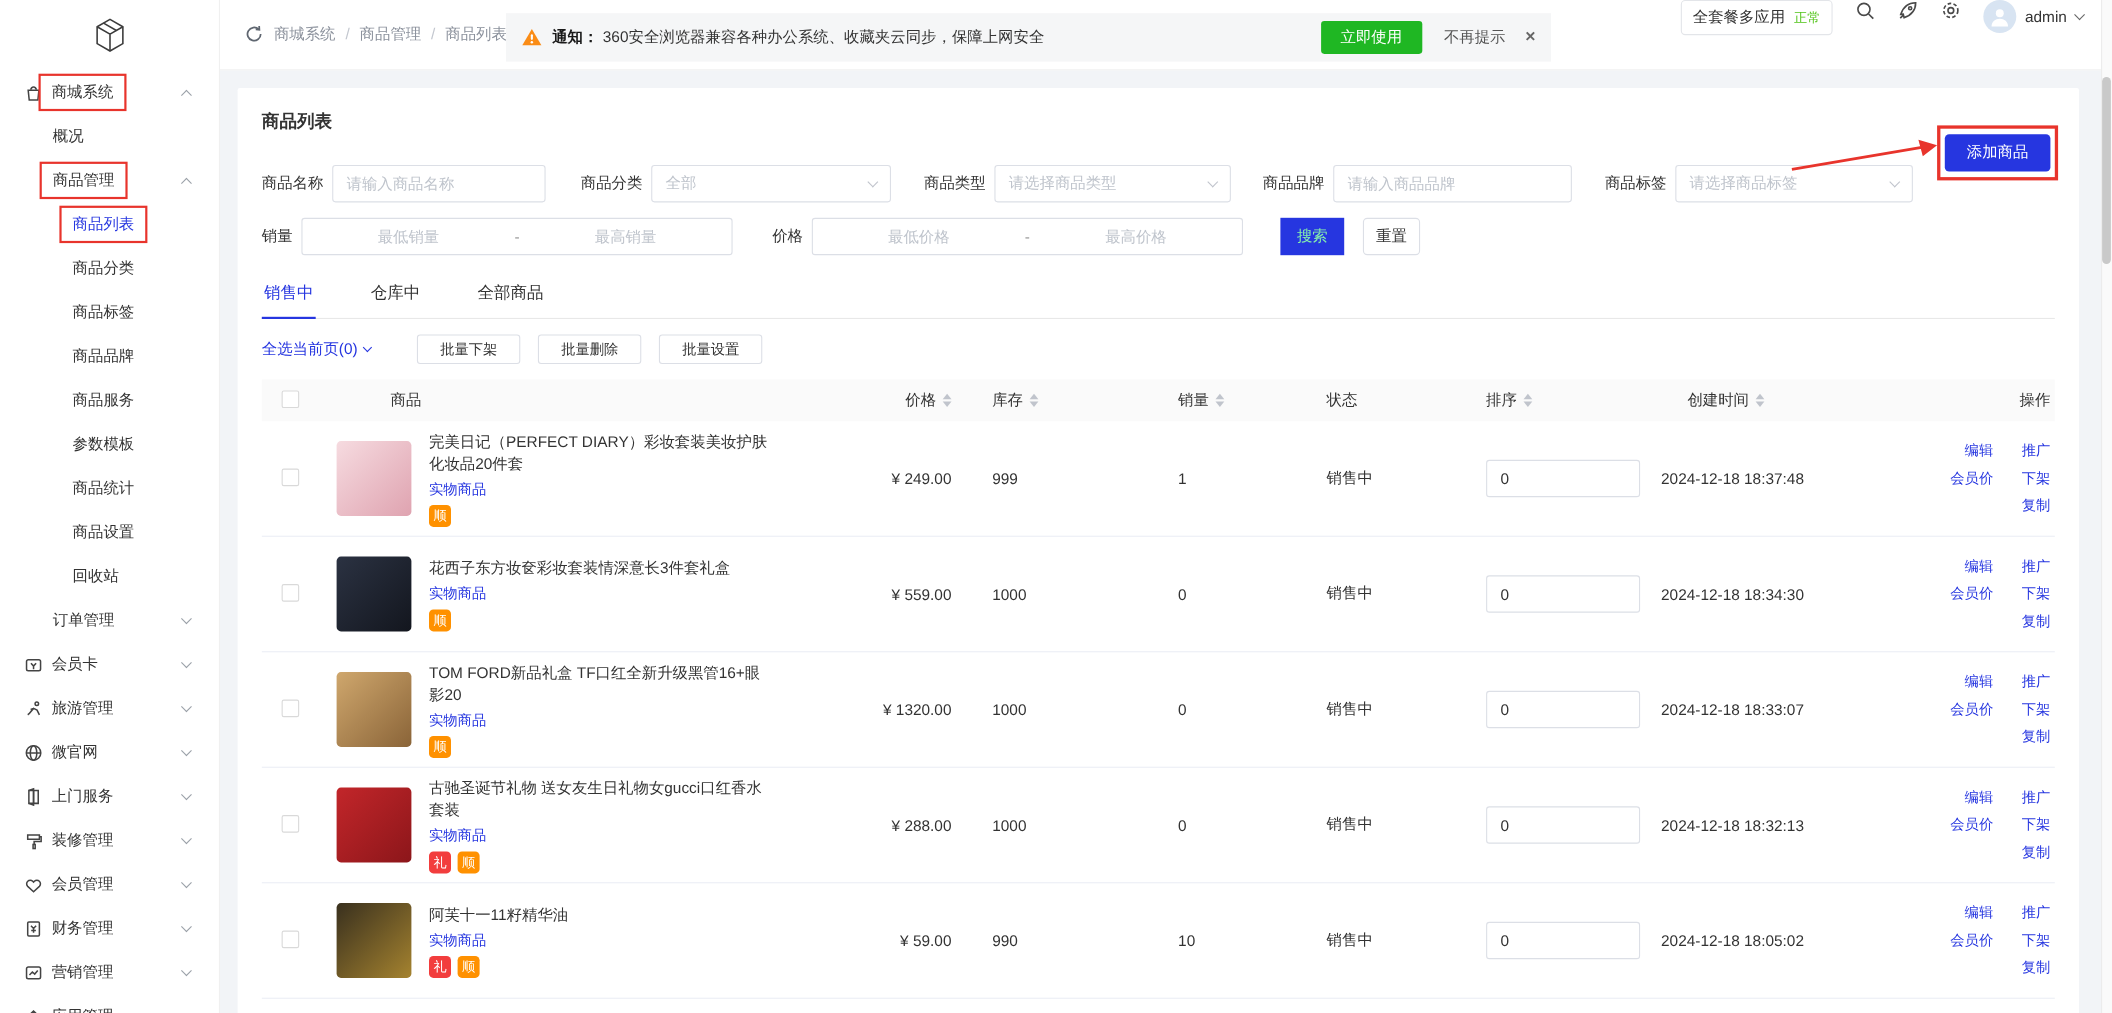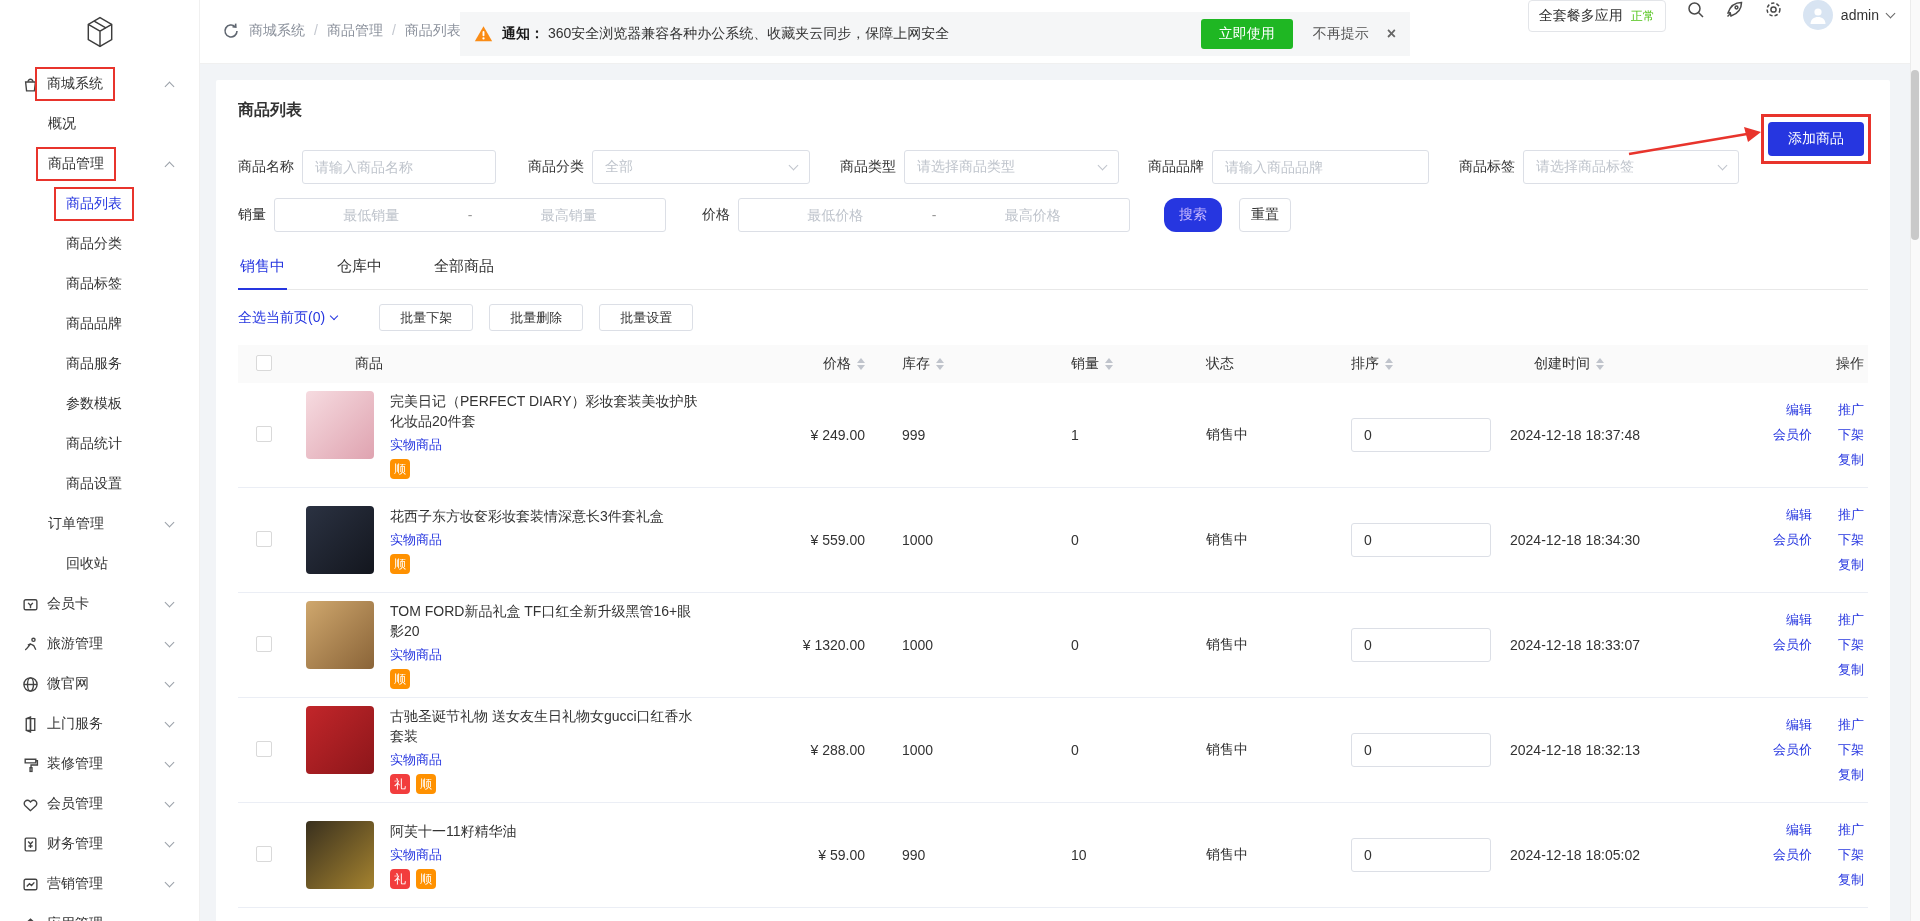--- a/index.html
+++ b/index.html
@@ -69,40 +69,40 @@
   .flabel{font-size:14px;color:#333;margin-right:8px;white-space:nowrap}
   .finput{height:34px;border:1px solid var(--bd);border-radius:3px;padding:0 12px;font-size:14px;color:#333;background:#fff;font-family:inherit}
   .finput::placeholder{color:var(--ph)}
   .fselect{height:34px;border:1px solid var(--bd);border-radius:3px;padding:0 12px;display:flex;align-items:center;background:#fff;cursor:pointer}
   .fselect .ph{color:var(--ph);flex:1}
   .sel-chev{width:7px;height:7px;border:solid #c0c4cc;border-width:0 1.4px 1.4px 0;transform:rotate(45deg);margin-top:-4px}
   .frange{height:34px;border:1px solid var(--bd);border-radius:3px;display:flex;align-items:center;background:#fff;width:392px}
   .frange input{border:none;outline:none;flex:1;text-align:center;font-size:14px;font-family:inherit;color:#a16207;background:transparent;min-width:0}
   .frange input::placeholder{color:var(--ph)}
   .frange .dash{color:#999;flex:none}
-  .search-btn{height:34px;width:58px;margin-left:34px;background:var(--primary);color:#c4b5fd;border:none;border-radius:12px;font-size:14px;cursor:pointer}
+  .search-btn{height:34px;width:58px;margin-left:34px;background:var(--primary);color:#86efac;border:none;border-radius:0;font-size:14px;cursor:pointer}
   .reset-btn{height:34px;width:52px;margin-left:17px;background:#fff;color:#333;border:1px solid var(--bd);border-radius:4px;font-size:14px;cursor:pointer}
 
   .tabs{display:flex;gap:48px;margin:25px 22px 0 22px;border-bottom:1px solid #e8e8e8}
   .tab{padding:0 2px 12px 2px;font-size:15px;color:#333;cursor:pointer;border-bottom:2px solid transparent;margin-bottom:-1px}
   .tab.active{color:var(--primary);border-bottom-color:var(--primary)}
 
   .batch{display:flex;align-items:center;margin:14px 22px 0 22px}
   .select-all{color:var(--primary);cursor:pointer;display:flex;align-items:center;gap:6px}
   .sa-chev{width:6px;height:6px;border:solid var(--primary);border-width:0 1.4px 1.4px 0;transform:rotate(45deg);margin-top:-3px}
   .batch-btn{height:27px;padding:0 20px;margin-left:16px;background:#fff;border:1px solid var(--bd);border-radius:3px;font-size:13px;color:#333;cursor:pointer}
   .batch-btn:first-of-type{margin-left:42px}
 
   
   .table{margin:14px 22px 0 22px}
   .thead{display:flex;align-items:center;height:38px;background:#fafafa;color:#333}
   .trow{display:flex;align-items:center;min-height:105px;border-bottom:1px solid var(--line)}
   .td{flex:none}
   .td-check{width:62px;padding-left:18px}
-  .td-product{width:470px;display:flex;gap:16px;padding-left:6px}
+  .td-product{width:470px;display:flex;align-items:center;gap:16px;padding-left:6px}
   .td-price{width:95px;text-align:right}
   .td-stock{width:195px;padding-left:37px}
   .td-sales{width:135px;padding-left:11px}
   .td-status{width:150px;padding-left:11px}
   .td-sort{width:165px;padding-left:6px}
   .td-created{width:190px}
   .td-actions{flex:1;display:flex;justify-content:flex-end;padding-right:4px}
   .thead .td-product{padding-left:55px}
   .thead .td-created{padding-left:24px}
   .th-cell{display:inline-flex;align-items:center}
@@ -183,29 +183,29 @@
     <span class="side-label">参数模板</span>
   </div>
         <div class="side-item lvl2">
 
     <span class="side-label">商品统计</span>
   </div>
         <div class="side-item lvl2">
 
     <span class="side-label">商品设置</span>
   </div>
+        <div class="side-item lvl2">
+
+    <span class="side-label">回收站</span>
+  </div>
         <div class="side-item lvl1">
 
     <span class="side-label">订单管理</span>
   <span class="chev down"></span>
         </div>
-        <div class="side-item lvl2">
-
-    <span class="side-label">回收站</span>
-  </div>
         <div class="side-item lvl0">
     <span class="side-icon">
             <svg viewBox="0 0 16 16">
               <rect x="2" y="3.5" width="12" height="9.5" rx="1.5"></rect>
               <path d="M5.8 6.5 8 9 10.2 6.5 M8 9v2.6"></path>
             </svg>
           </span>
     <span class="side-label">会员卡</span>
   <span class="chev down"></span>
         </div>

